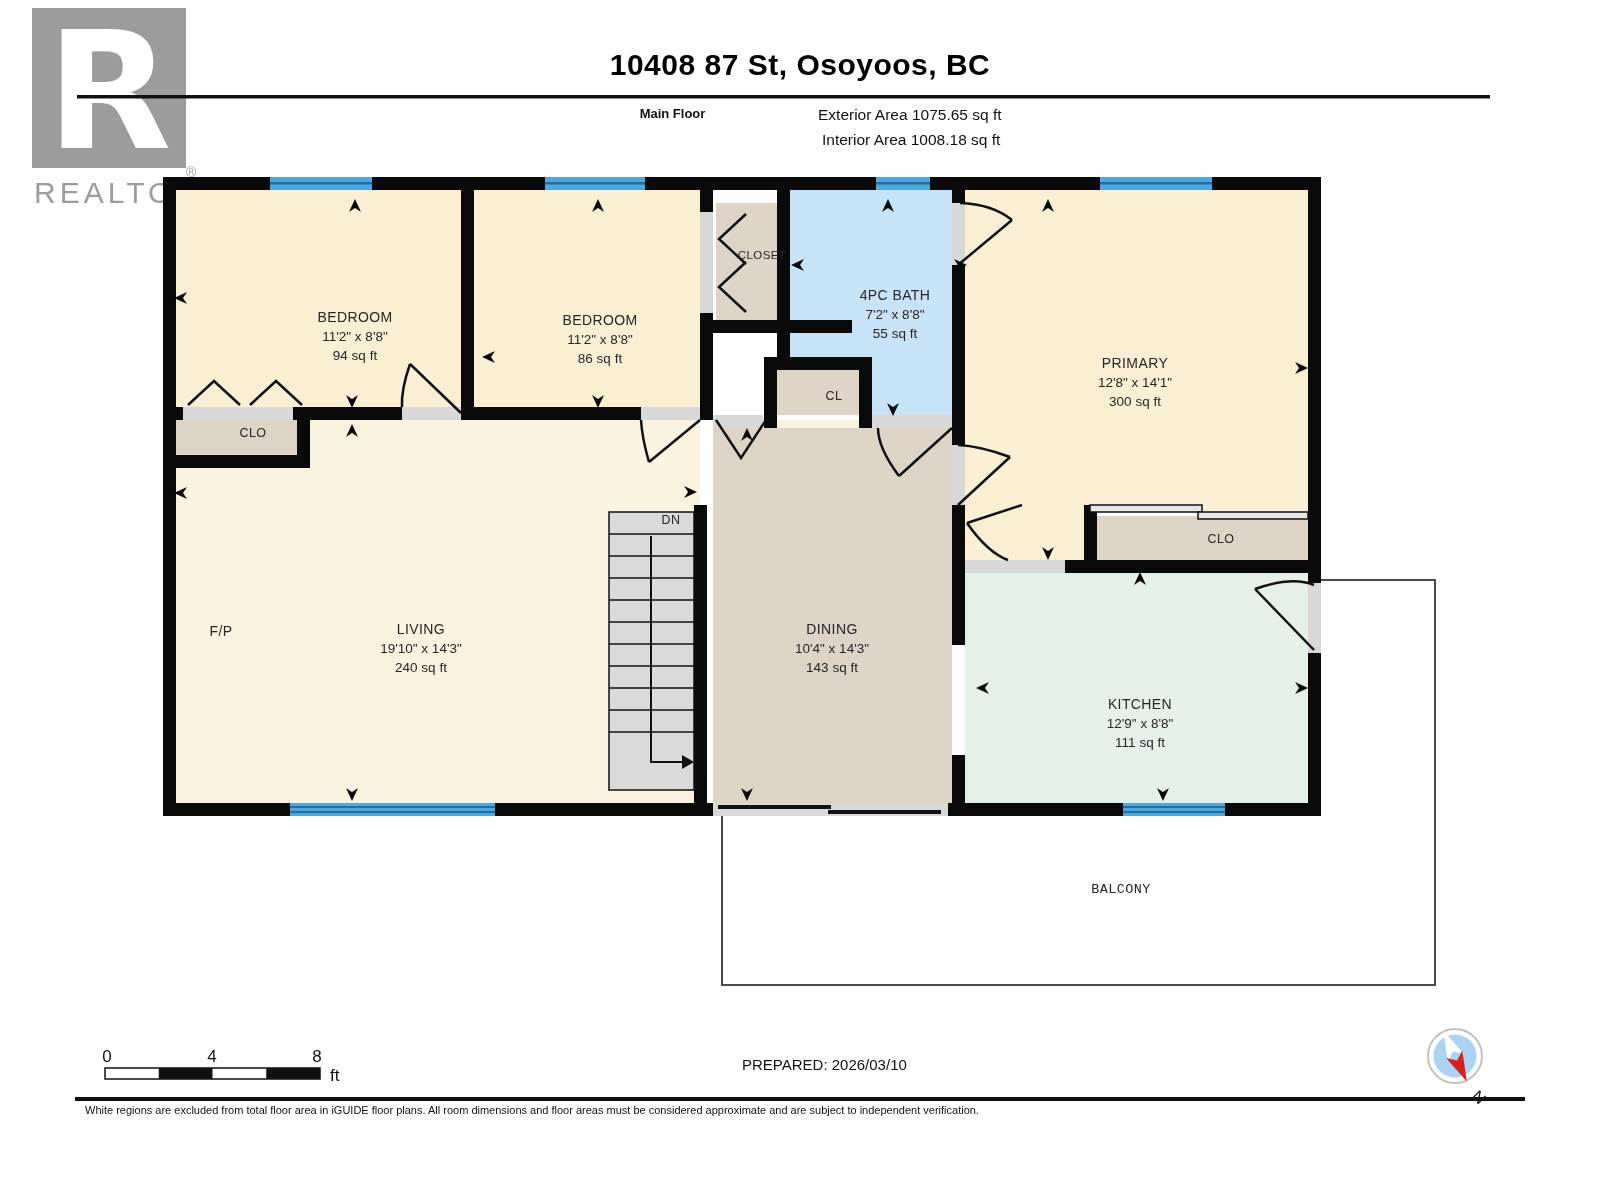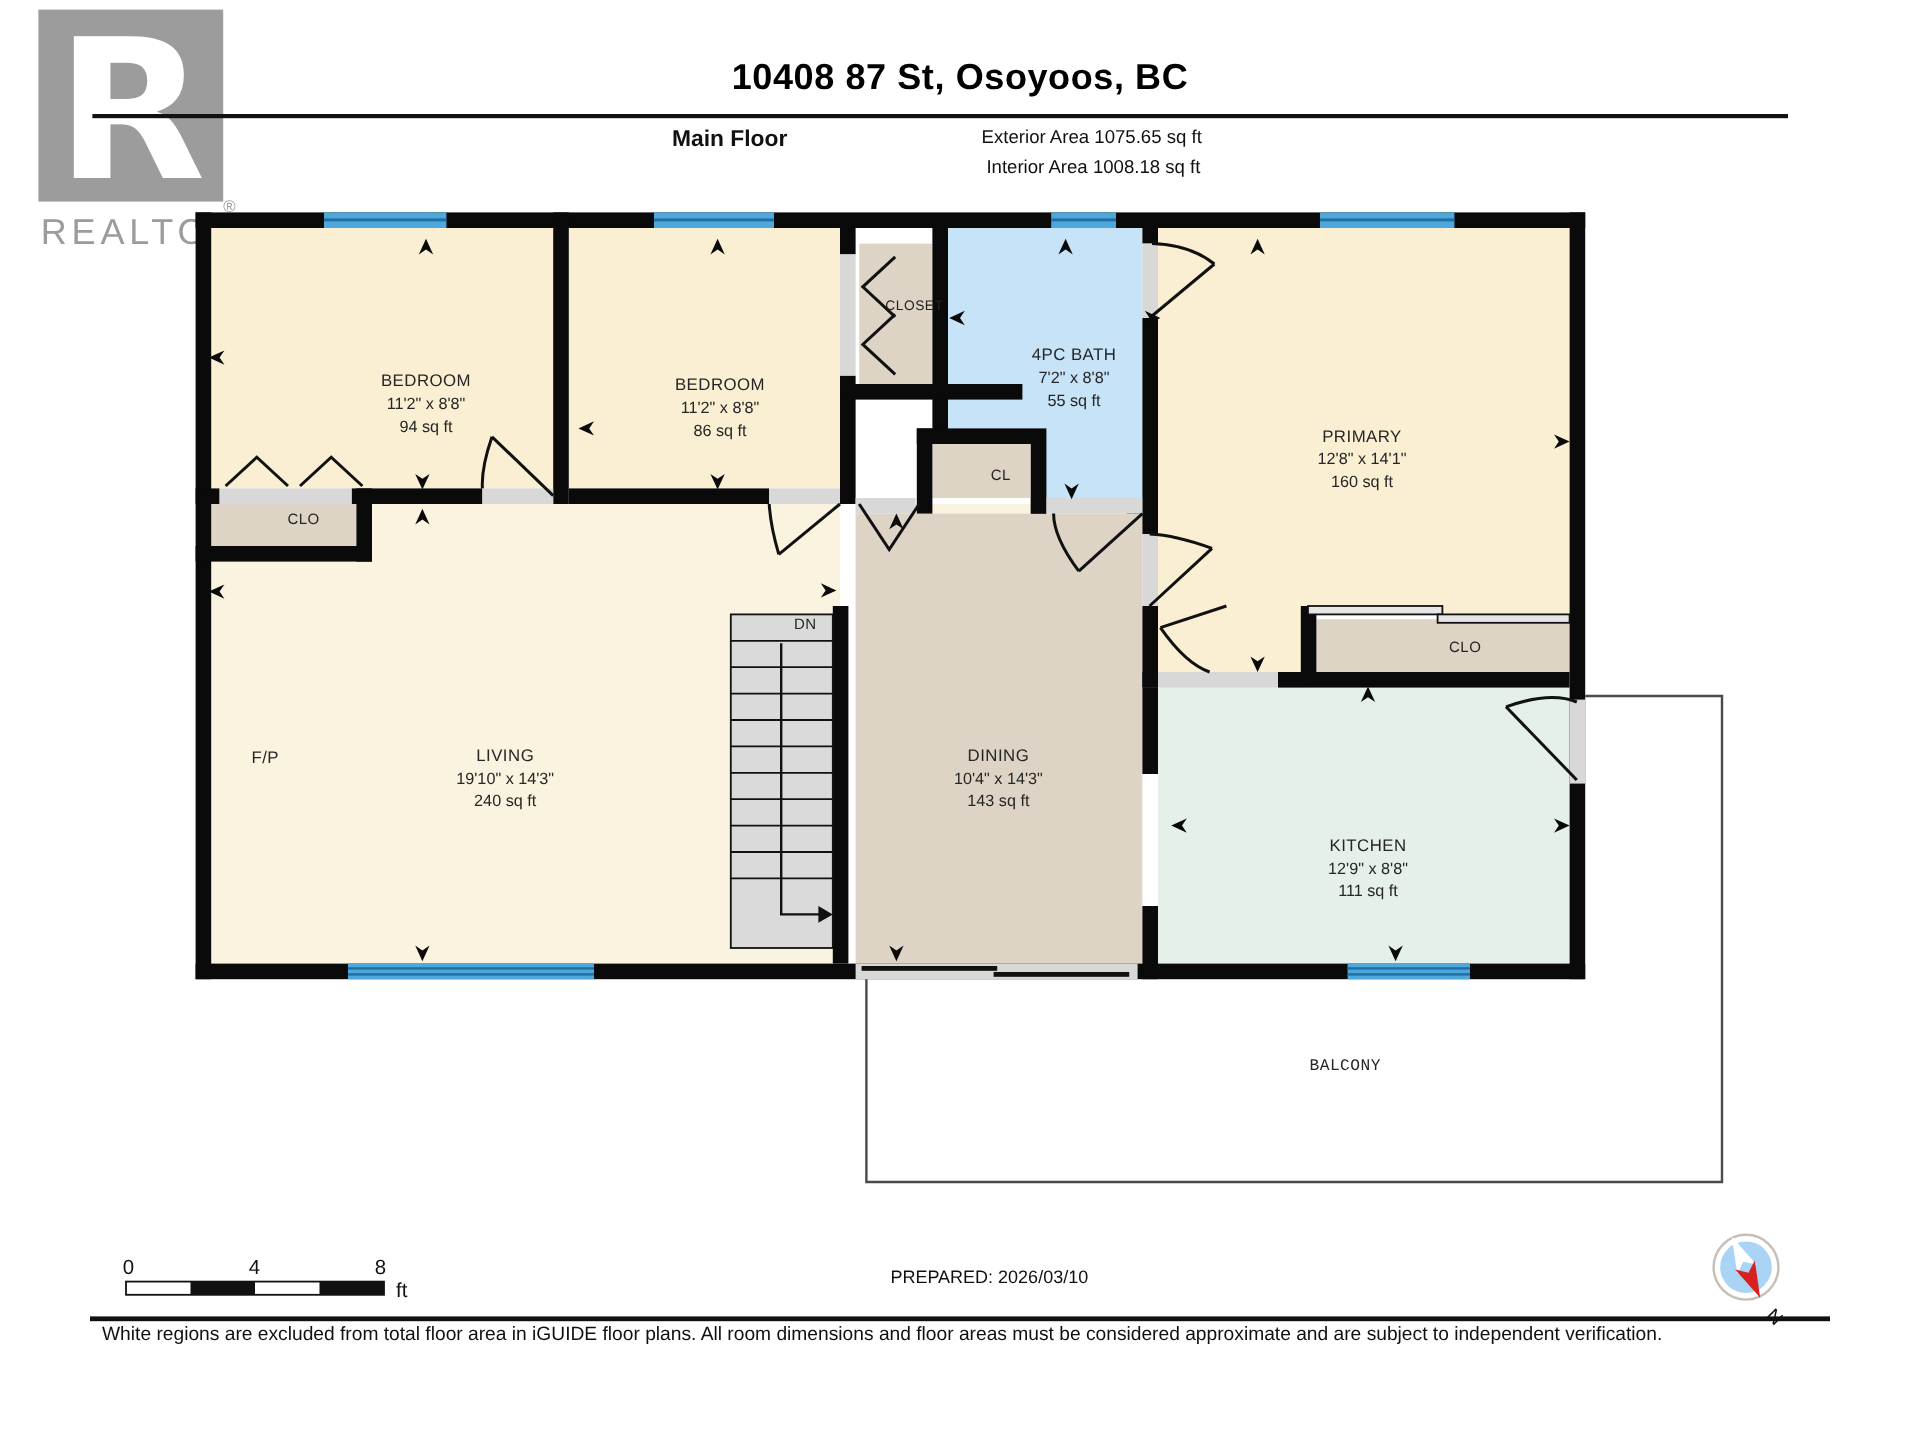--- a/index.html
+++ b/index.html
@@ -2,33 +2,33 @@
 <html><head>
 <meta charset="utf-8">
 <style>
   html,body{margin:0;padding:0;background:#ffffff;width:1600px;height:1200px;overflow:hidden;
             font-family:"Liberation Sans",sans-serif;}
   #stage{position:relative;width:1600px;height:1200px;background:#fff;}
   #plan-svg{position:absolute;left:0;top:0;width:1600px;height:1200px;}
   svg text{font-family:"Liberation Sans",sans-serif;}
   .hdr-title{position:absolute;left:0;top:48px;width:1600px;text-align:center;
              font-size:30px;font-weight:bold;color:#000;letter-spacing:.5px;}
-  .hdr-floor{position:absolute;left:560px;top:106px;width:225px;text-align:left;
-             font-size:19px;font-weight:bold;color:#111;}
+  .hdr-floor{position:absolute;left:560px;top:106px;width:225px;text-align:center;
+             font-size:13px;font-weight:bold;color:#111;}
   .hdr-ext{position:absolute;left:818px;top:106px;font-size:15.5px;color:#111;}
   .hdr-int{position:absolute;left:822px;top:131px;font-size:15.5px;color:#111;}
   .room-label{position:absolute;transform:translate(-50%,-50%);text-align:center;
               color:#262626;white-space:nowrap;margin-top:36px;}
   .room-label .rname{font-size:14px;letter-spacing:.4px;}
   .room-label .rdim,.room-label .rarea{font-size:13.5px;margin-top:4px;}
   .small-label{position:absolute;transform:translate(-50%,-50%);font-size:12.5px;
                color:#262626;white-space:nowrap;letter-spacing:.4px;margin-left:16px;}
   .lbl-balcony{font-size:13.5px;font-family:Liberation Mono, monospace;}
   .prepared{position:absolute;left:722px;top:1056px;font-size:15px;color:#111;margin-left:20px;}
-  .disclaimer{position:absolute;left:85px;top:1104px;font-size:16px;color:#111;}
+  .disclaimer{position:absolute;left:85px;top:1104px;font-size:11px;color:#111;}
 </style>
 </head>
 <body>
 
 <div id="stage">
 
 <svg id="plan-svg" viewBox="0 0 1600 1200">
 
   <g>
     <rect x="32" y="8" width="154" height="160" fill="#9C9C9C"></rect>
@@ -243,21 +243,21 @@
     <div class="rarea">86 sq ft</div>
   </div>
   <div class="room-label" style="left:895px;top:278px">
     <div class="rname">4PC BATH</div>
     <div class="rdim">7'2" x 8'8"</div>
     <div class="rarea">55 sq ft</div>
   </div>
   <div class="room-label" style="left:1135px;top:346px">
     <div class="rname">PRIMARY</div>
     <div class="rdim">12'8" x 14'1"</div>
-    <div class="rarea">160 sq ft</div>
+    <div class="rarea">300 sq ft</div>
   </div>
   <div class="room-label" style="left:421px;top:612px">
     <div class="rname">LIVING</div>
     <div class="rdim">19'10" x 14'3"</div>
     <div class="rarea">240 sq ft</div>
   </div>
   <div class="room-label" style="left:832px;top:612px">
     <div class="rname">DINING</div>
     <div class="rdim">10'4" x 14'3"</div>
     <div class="rarea">143 sq ft</div>

